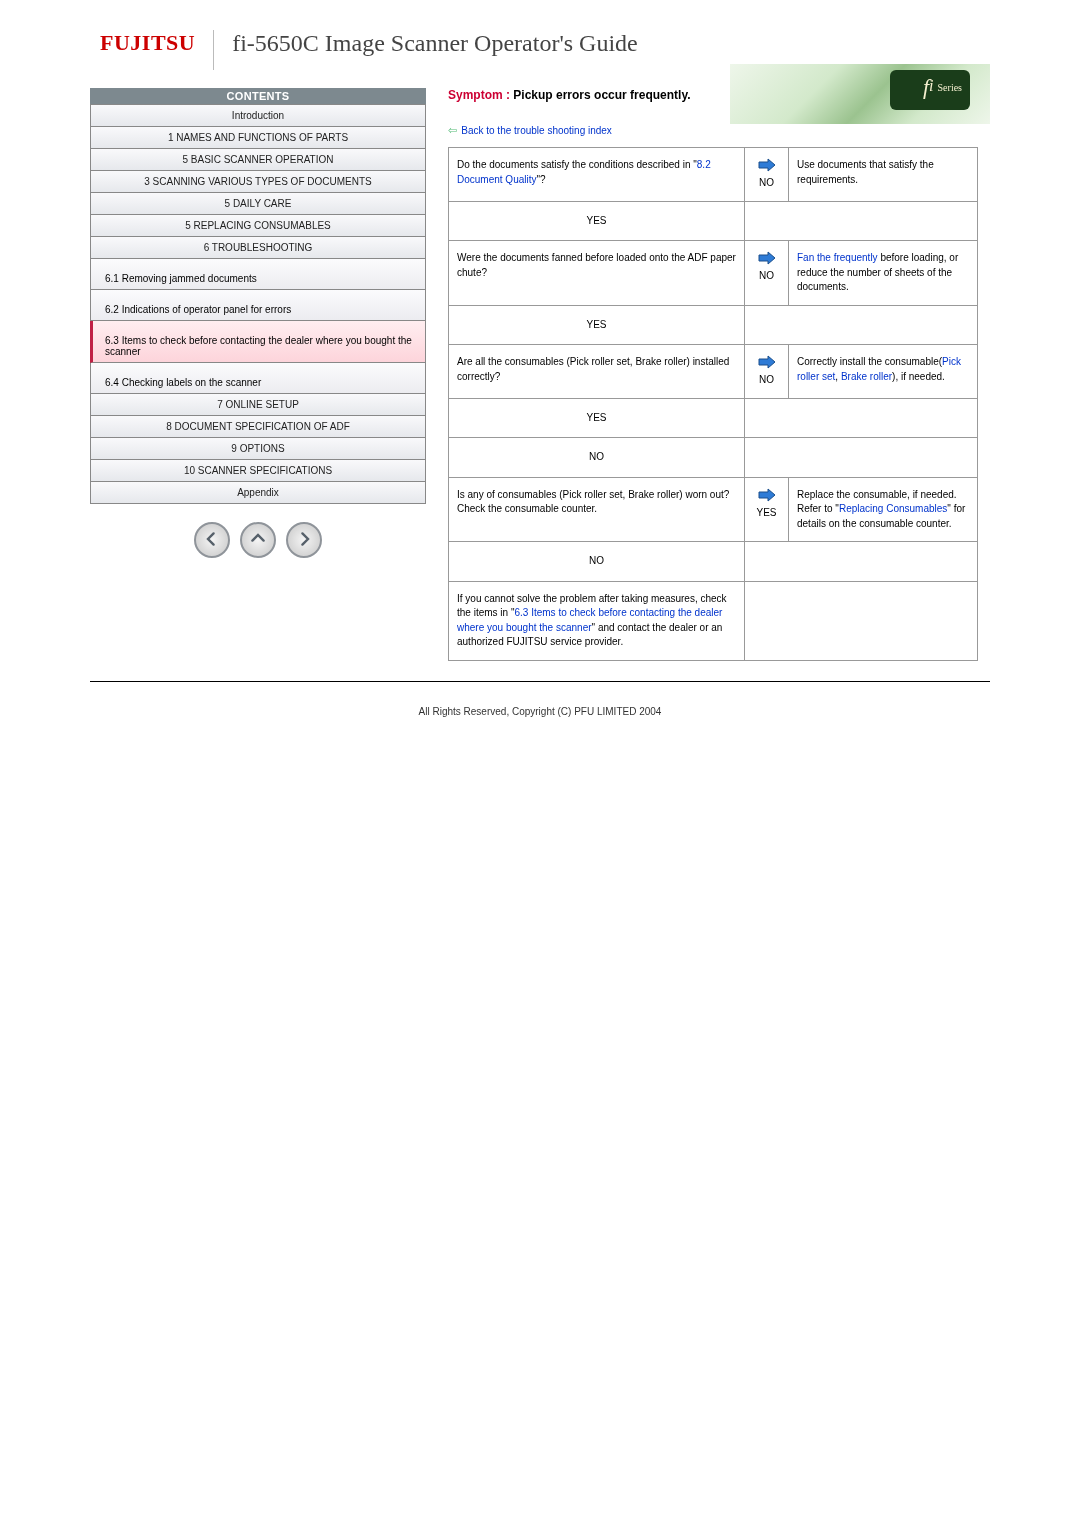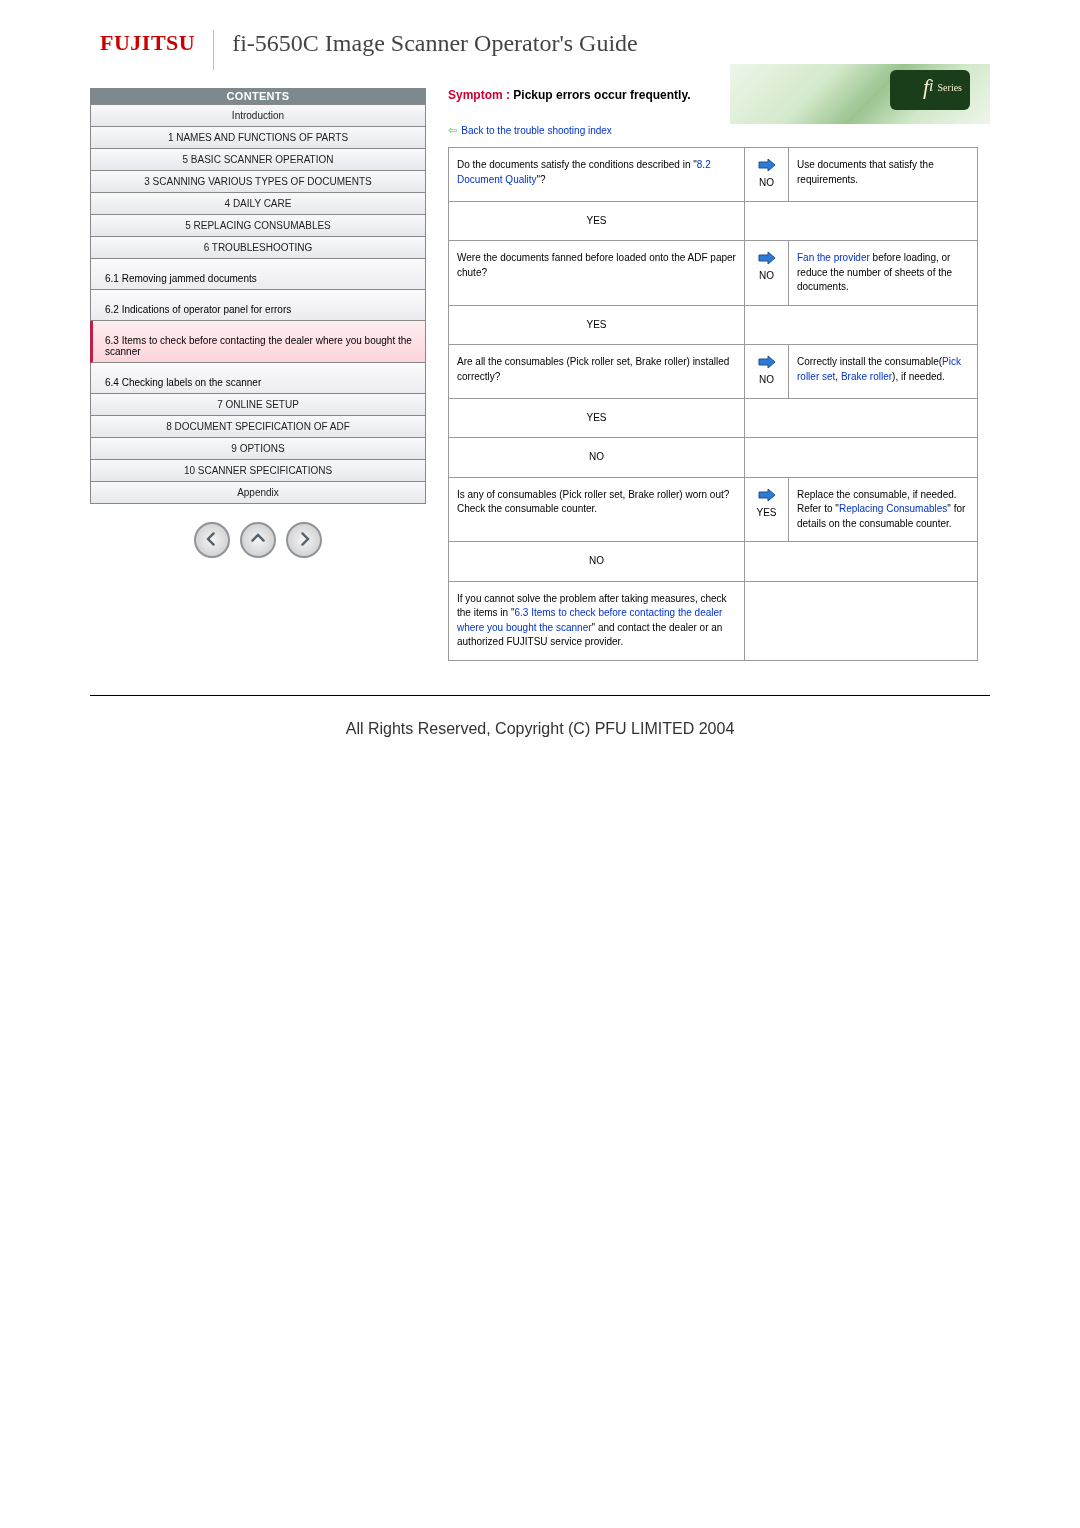--- a/index.html
+++ b/index.html
@@ -33,21 +33,21 @@
 .back-icon { font-size:11px; color:#5b7; margin-right:4px; }
 .linktxt { color:#0033cc; cursor:pointer; }
 .flow-table { width: 100%; border-collapse: collapse; }
 .flow-table td { border:1px solid #999; padding:10px 8px; vertical-align:top; font-size:10px; line-height:1.45; }
 .q-cell { width: 296px; }
 .cond-cell { width: 44px; text-align:center; vertical-align:bottom; padding:4px 2px 6px 2px; }
 .cond-cell svg { display:block; margin:0 auto 4px auto; }
 .cond-label { font-size:10px; }
 .yn-row td { text-align:center; font-size:10px; padding:12px 0; }
 .yn-row .filler { background:#fff; }
-.footer { text-align:center; font-size:16px; color:#333; border-top:1px solid #000; margin-top:34px; padding-top:24px; }
+.footer { text-align:center; font-size:10px; color:#333; border-top:1px solid #000; margin-top:20px; padding-top:24px; }
 </style>
 </head>
 <body>
 
 <div class="page">
 
   <div class="header-bar">
     <div class="logo-wrap">
       <span class="logo-text">FUJITSU</span>
       <div class="logo-divider"></div>
@@ -60,21 +60,21 @@
 
   <div class="layout">
 
     <div class="sidebar">
       <div class="contents-hdr">CONTENTS</div>
 
       <div class="toc-item first">Introduction</div>
       <div class="toc-item">1 NAMES AND FUNCTIONS OF PARTS</div>
       <div class="toc-item">5 BASIC SCANNER OPERATION</div>
       <div class="toc-item">3 SCANNING VARIOUS TYPES OF DOCUMENTS</div>
-      <div class="toc-item">4 DAILY CARE</div>
+      <div class="toc-item">5 DAILY CARE</div>
       <div class="toc-item">5 REPLACING CONSUMABLES</div>
       <div class="toc-item">6 TROUBLESHOOTING</div>
 
       <div class="toc-sub">6.1 Removing jammed documents</div>
       <div class="toc-sub">6.2 Indications of operator panel for errors</div>
       <div class="toc-sub active">6.3 Items to check before contacting the dealer where you bought the scanner</div>
       <div class="toc-sub">6.4 Checking labels on the scanner</div>
 
       <div class="toc-item">7 ONLINE SETUP</div>
       <div class="toc-item">8 DOCUMENT SPECIFICATION OF ADF</div>
@@ -141,21 +141,21 @@
 
         <tr>
           <td class="q-cell">Were the documents fanned before loaded onto the ADF paper chute?</td>
           <td class="cond-cell">
             <span><svg width="18" height="14">
                     <path d="M1 4 H10 V1 L17 7 L10 13 V10 H1 Z" fill="#2e7bd6" stroke="#1a4f8c"></path>
                   </svg></span>
             <span class="cond-label">NO</span>
           </td>
           <td>
-            <span class="linktxt">Fan the provider</span><span> before loading, or reduce the number of sheets of the documents.</span>
+            <span class="linktxt">Fan the frequently</span><span> before loading, or reduce the number of sheets of the documents.</span>
           </td>
         </tr>
         <tr class="yn-row">
           <td>YES</td>
           <td colspan="2" class="filler"></td>
         </tr>
 
         <tr>
           <td class="q-cell">Are all the consumables (Pick roller set, Brake roller) installed correctly?</td>
           <td class="cond-cell">

